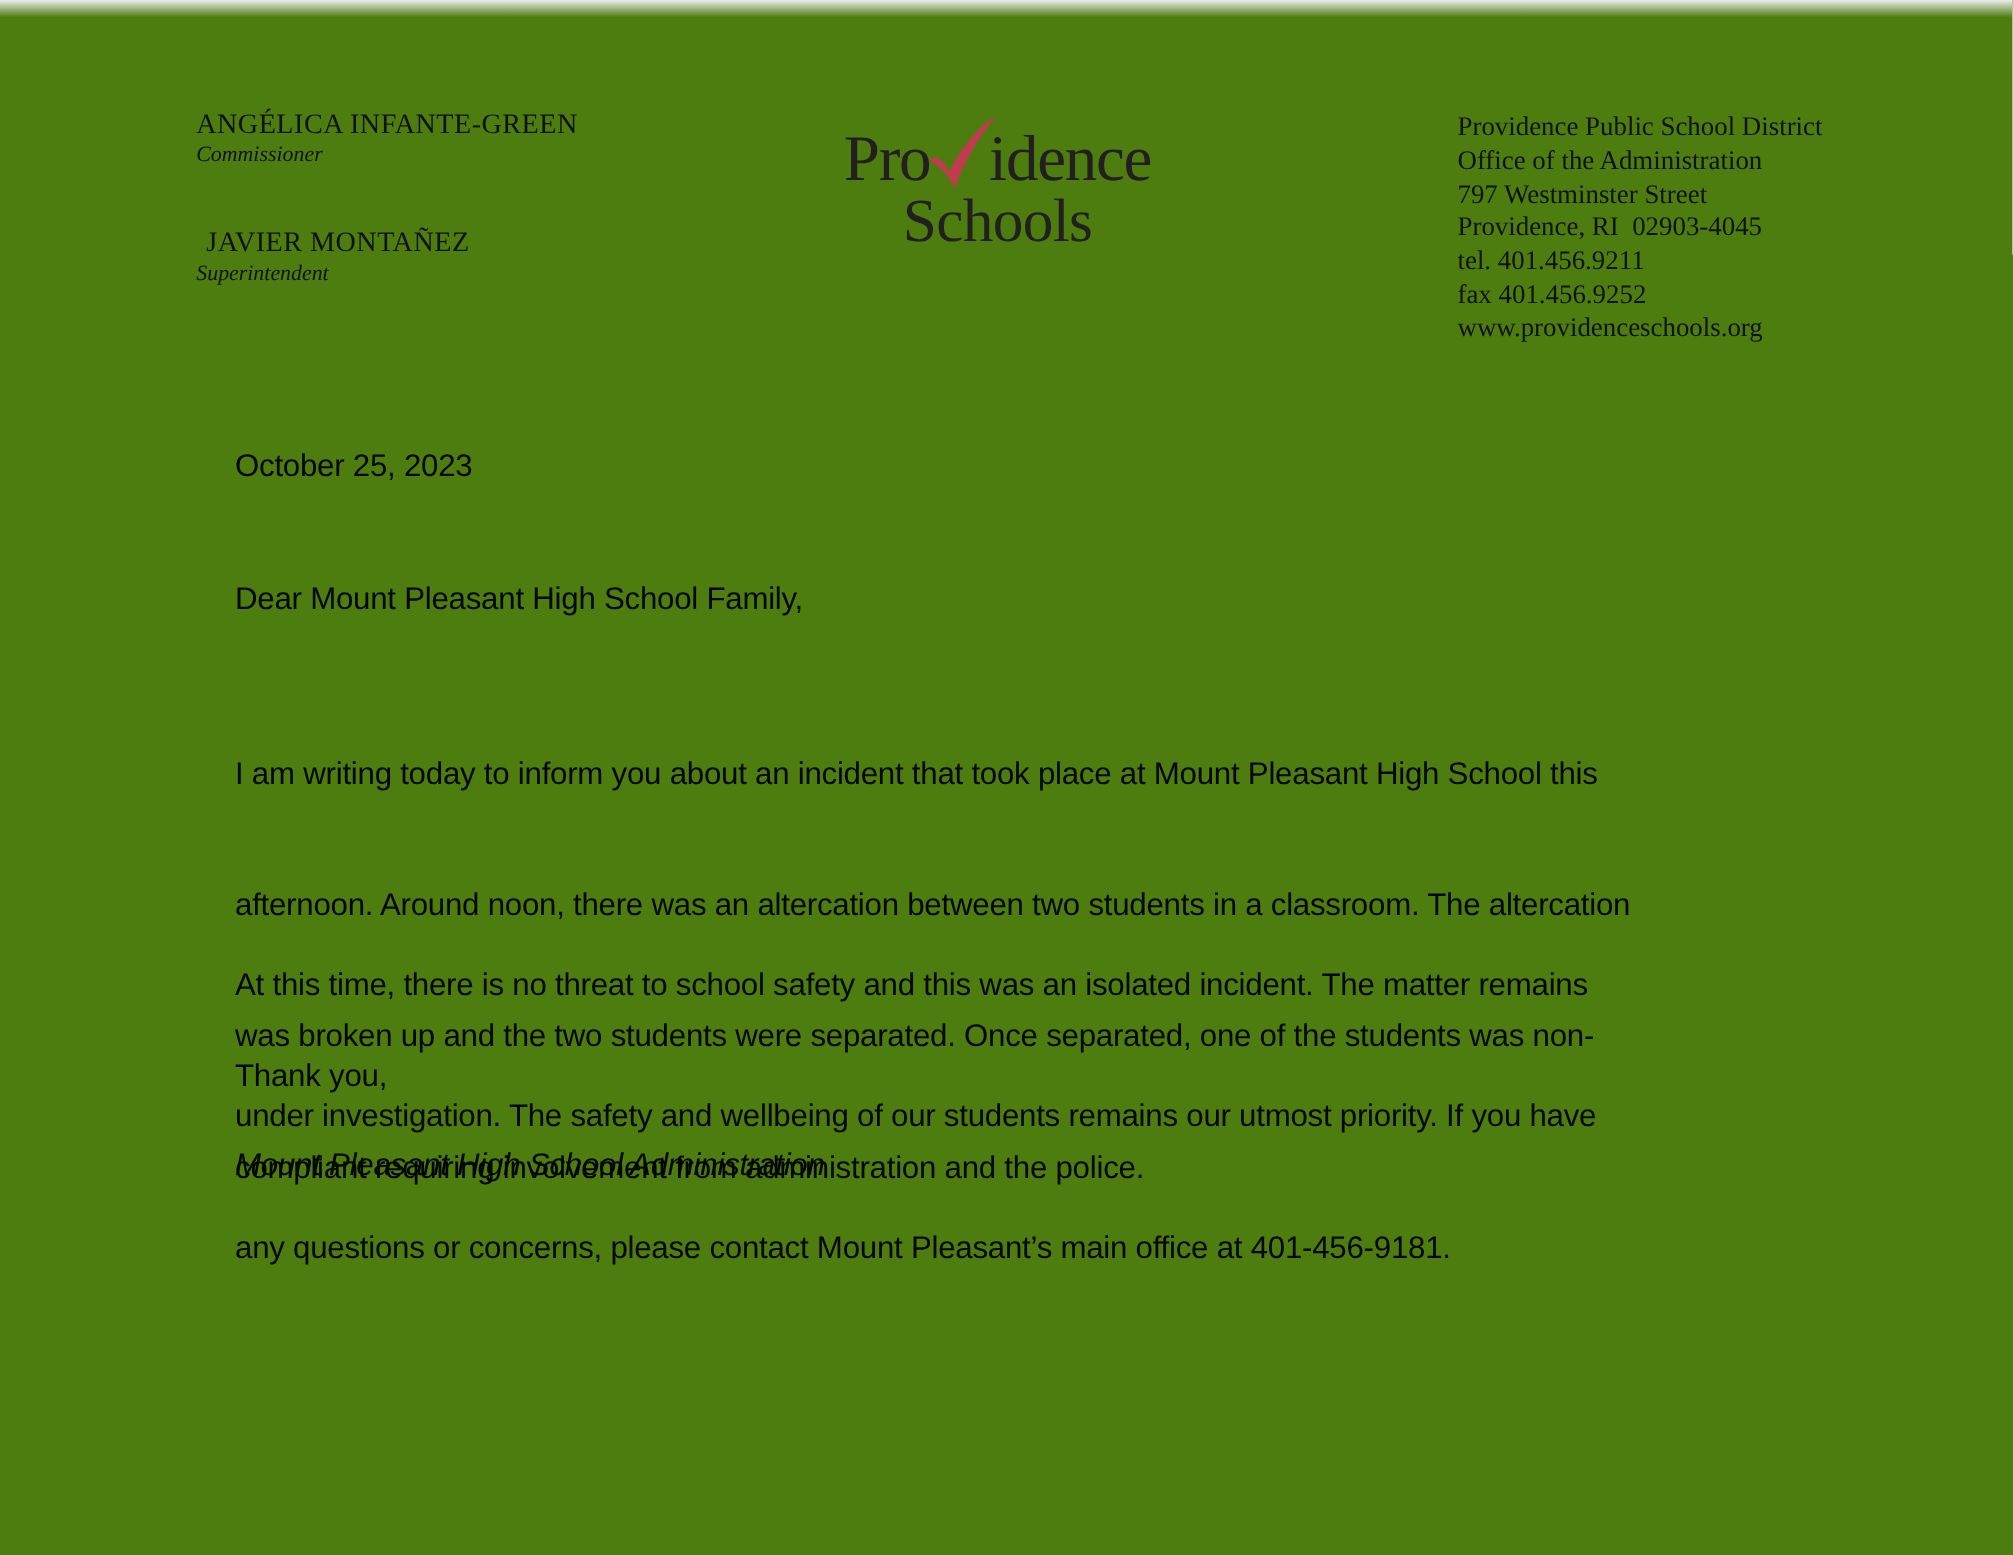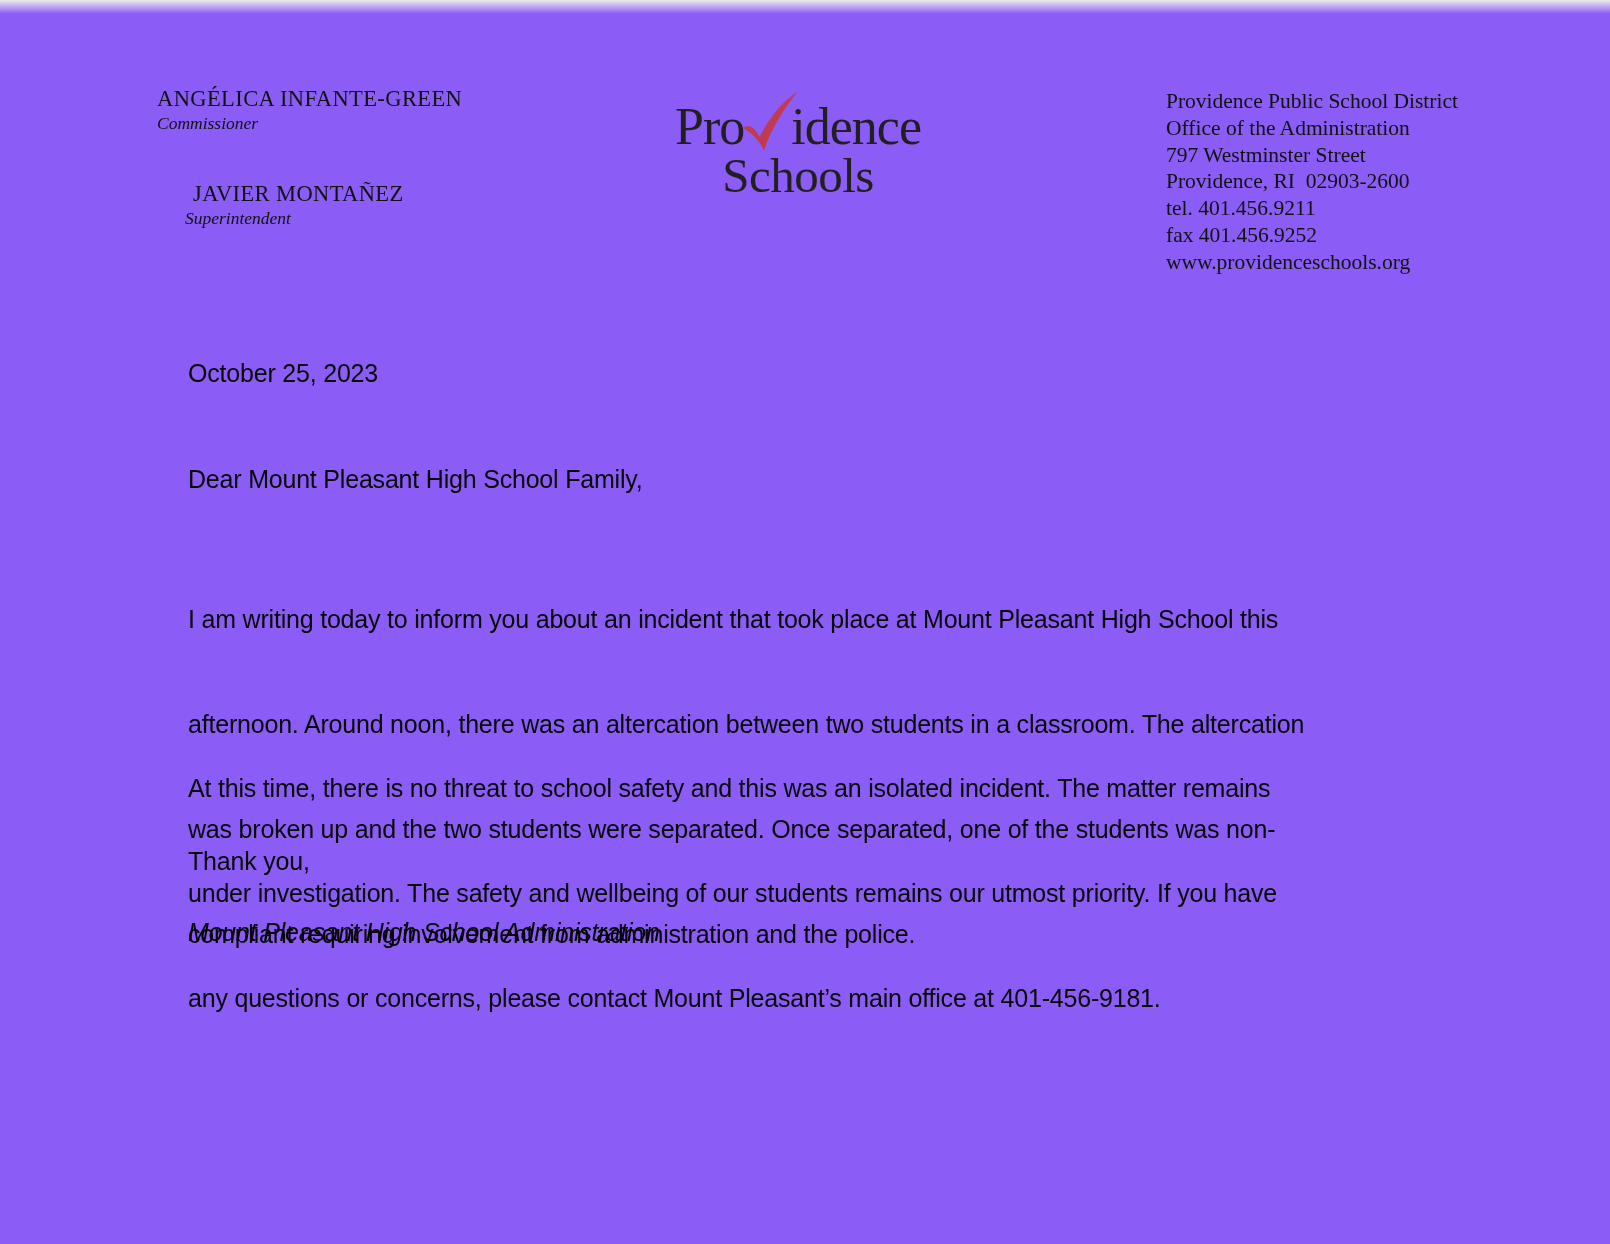--- a/index.html
+++ b/index.html
@@ -4,21 +4,21 @@
 <style>
   html, body {
     margin: 0;
     padding: 0;
     background: #ffffff;
   }
   .page {
     position: relative;
     width: 1610px;
     height: 1244px;
-    background: #8b5cf6;
+    background: #4d7c0f;
     overflow: hidden;
     font-family: "Liberation Serif", serif;
     color: #000000;
   }
   
   .top-shade {
     position: absolute;
     left: 0; top: 0;
     width: 100%; height: 14px;
     background: linear-gradient(#ececec, rgba(255,255,255,0));
@@ -39,21 +39,20 @@
     white-space: pre;
   }
   .official-title {
     font-style: italic;
     font-size: 17.5px;
     color: #111111;
     margin-top: 1px;
   }
   .official-block + .official-block {
     margin-top: 47px;
-    margin-left: 28px;
   }
   .official-block.second .official-name { padding-left: 8px; }
 
   .logo {
     position: absolute;
     left: 798px;
     top: 88px;
     transform: translateX(-50%);
     text-align: center;
     color: #231f20;
@@ -136,21 +135,21 @@
         </svg>
       </span><span class="seg">idence</span>
     </div>
     <div class="logo-line2">Schools</div>
   </div>
 
   <div class="contact">
     <div class="contact-line">Providence Public School District</div>
     <div class="contact-line">Office of the Administration</div>
     <div class="contact-line">797 Westminster Street</div>
-    <div class="contact-line">Providence, RI  02903-2600</div>
+    <div class="contact-line">Providence, RI  02903-4045</div>
     <div class="contact-line">tel. 401.456.9211</div>
     <div class="contact-line">fax 401.456.9252</div>
     <div class="contact-line">www.providenceschools.org</div>
   </div>
 
   <div class="letter">
     <div class="block date-line">October 25, 2023</div>
 
     <div class="block salutation">Dear Mount Pleasant High School Family,</div>
 

